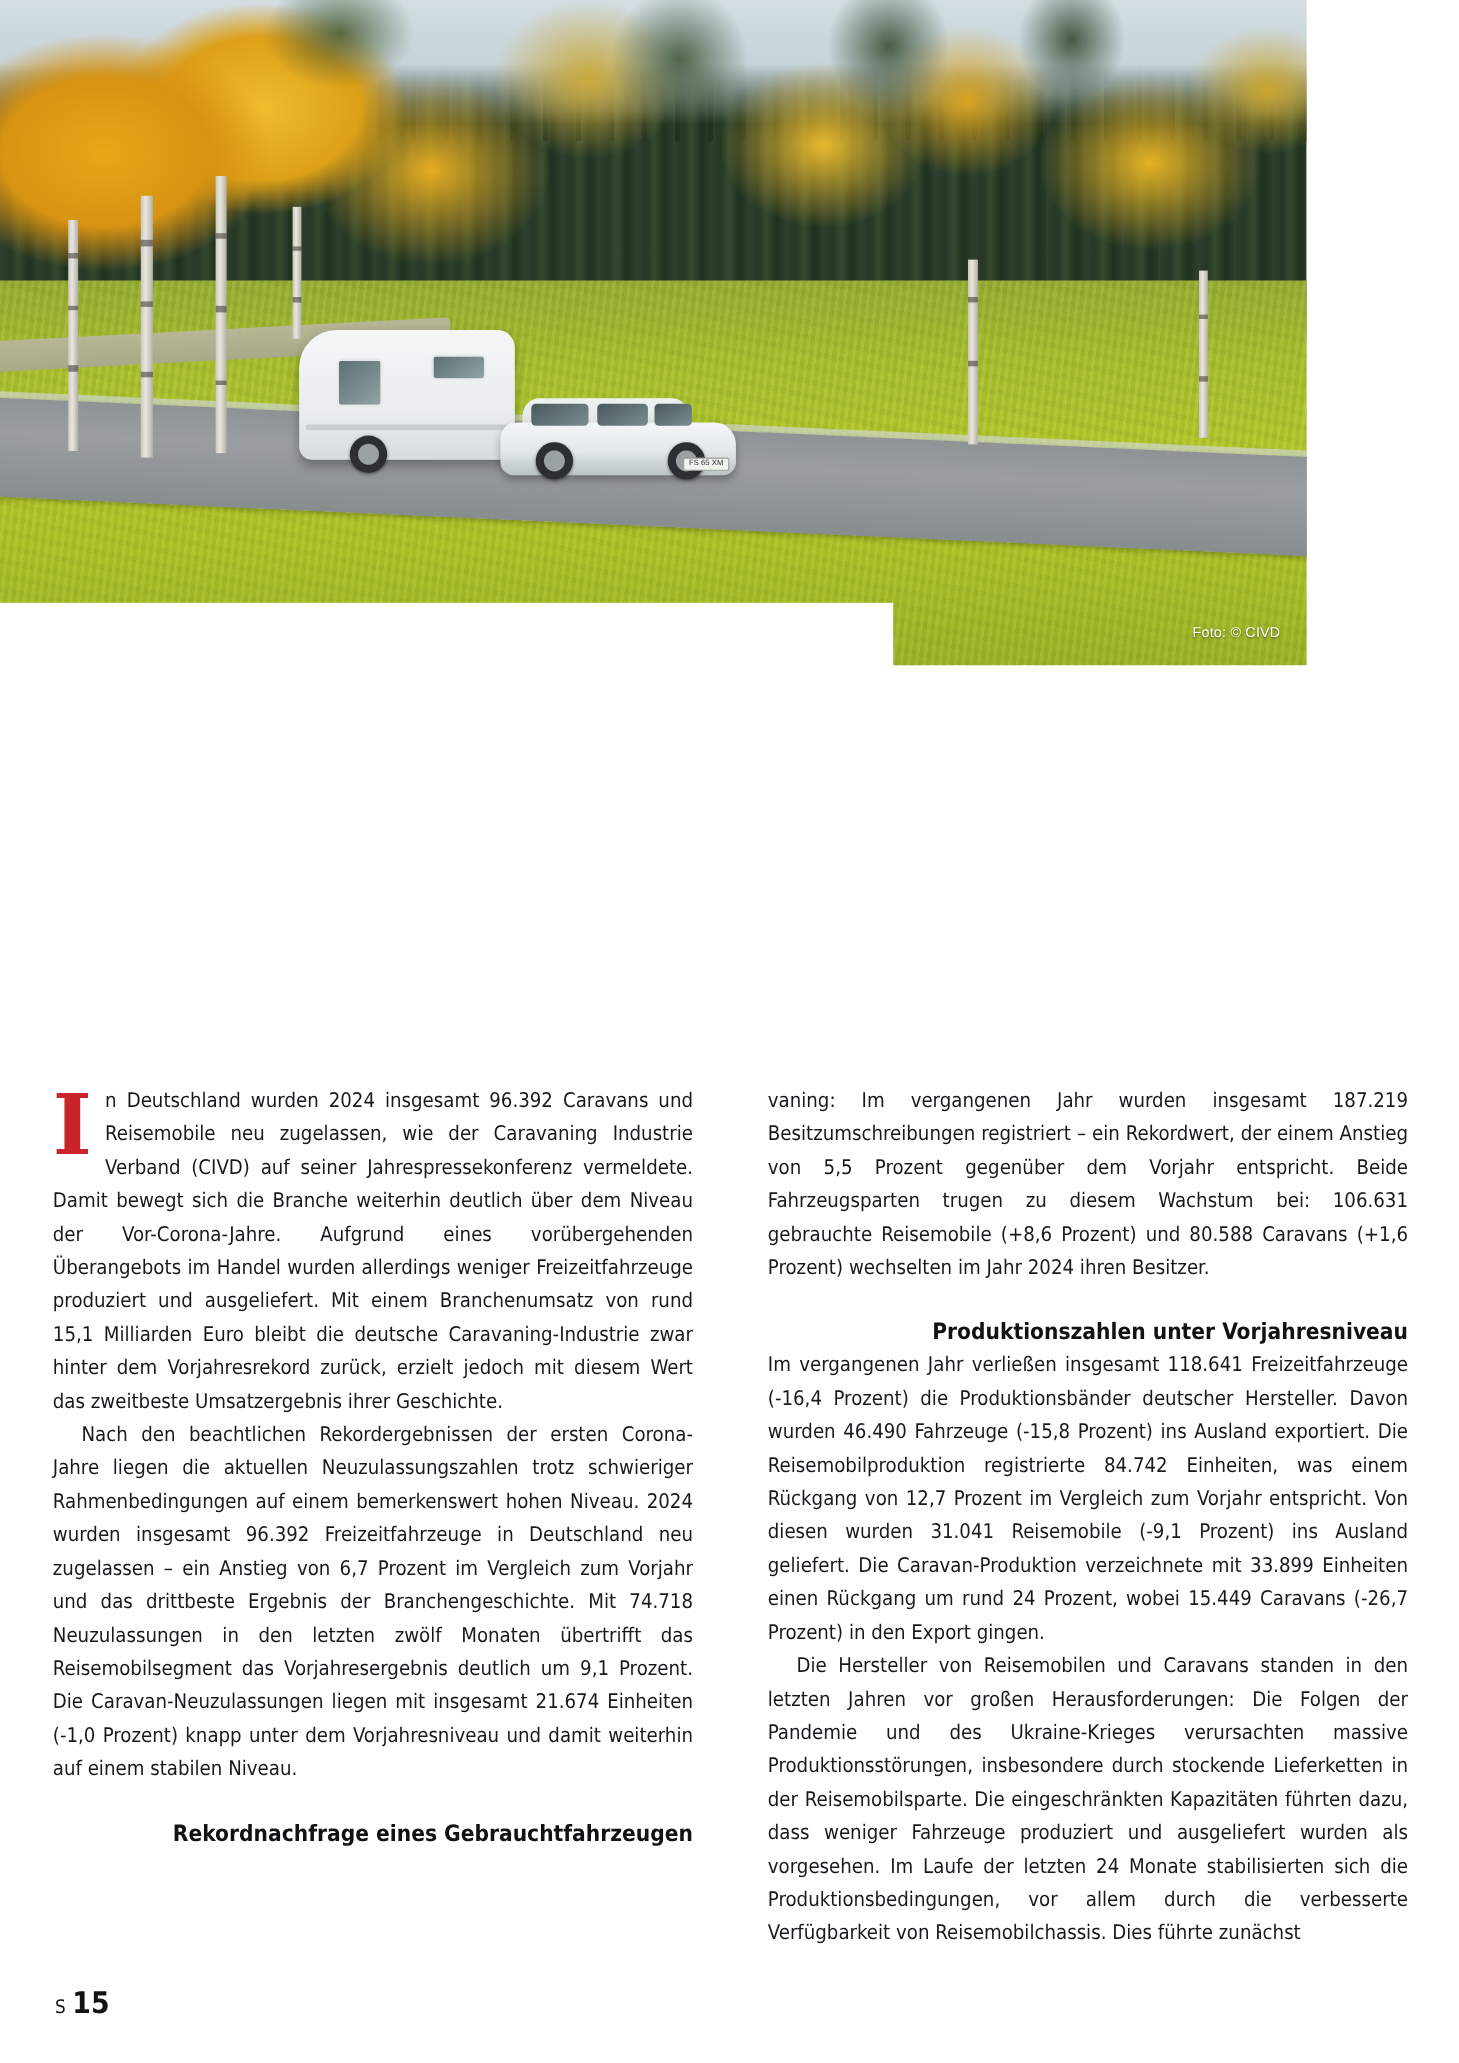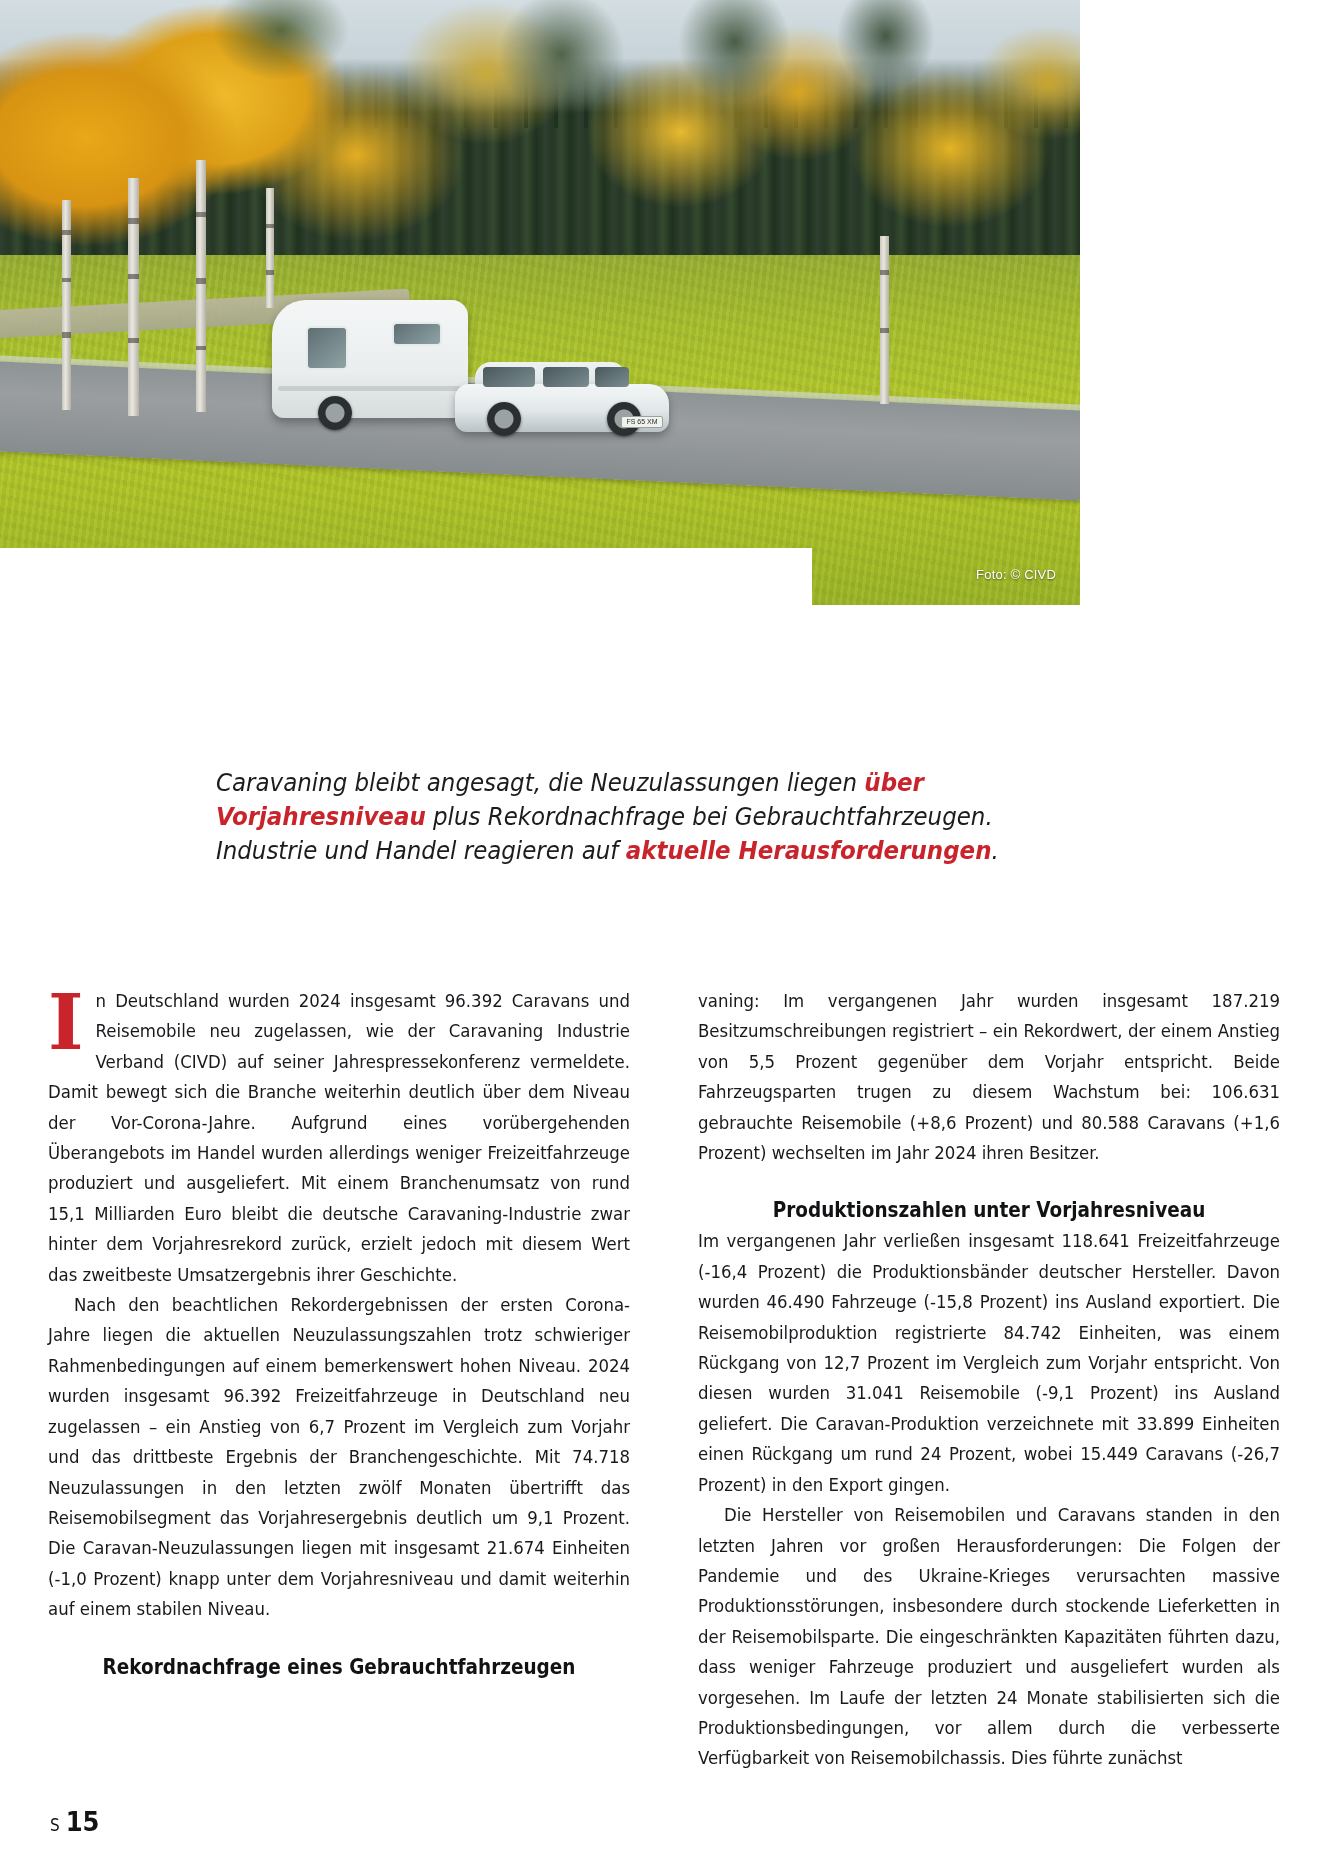--- a/index.html
+++ b/index.html
@@ -14,21 +14,21 @@
     background: #ffffff;
     overflow: hidden;
     font-family: "Liberation Sans", sans-serif;
   }
 
   
   .hero {
     position: absolute;
     left: 0;
     top: 0;
-    width: 1080px;
+    width: 1188px;
     height: 605px;
     overflow: hidden;
   }
   .hero-sky {
     position: absolute;
     left: 0; top: 0;
     width: 100%; height: 120px;
     background: linear-gradient(to bottom, #d3dde2 0%, #c6d2d8 55%, #b9c6bd 100%);
   }
   .hero-hills {
@@ -282,21 +282,21 @@
     margin: 6px 12px 0 0;
     padding: 0;
   }
   h2.subhead {
     margin: 28px 0 2px 0;
     font-family: "DejaVu Sans Condensed", "Liberation Sans", sans-serif;
     font-size: 20.5px;
     font-weight: 700;
     line-height: 28px;
     color: #101214;
-    text-align: center;
+    text-align: right;
   }
 
   
   .folio {
     position: absolute;
     left: 50px;
     bottom: 38px;
     font-family: "DejaVu Sans Condensed", "Liberation Sans", sans-serif;
     color: #111315;
     display: flex;
@@ -373,23 +373,20 @@
       <div class="wheel" style="left:152px;top:40px;"></div>
       <div class="wheel" style="left:32px;top:40px;"></div>
       <div class="plate" style="left:166px;top:54px;">FS 65 XM</div>
     </div>
 
     <div class="photo-credit">Foto: © CIVD</div>
   </div>
 
   <div class="headline-band"></div>
 
-  <p class="deck">
-    <span>Caravaning bleibt angesagt, die Neuzulassungen liegen </span><span class="hl">über Vorjahresniveau</span><span> plus Rekordnachfrage bei Gebrauchtfahrzeugen. Industrie und Handel reagieren auf </span><span class="hl">aktuelle Herausforderungen</span><span>.</span>
-  </p>
 
   <div class="columns">
 
     <div class="col">
       <p class="dropcap-para">
         <span class="dropcap">I</span><span>n Deutschland wurden 2024 insgesamt 96.392 Caravans und Reisemobile neu zugelassen, wie der Caravaning Industrie Verband (CIVD) auf seiner Jahrespressekonferenz vermeldete. Damit bewegt sich die Branche weiterhin deutlich über dem Niveau der Vor-Corona-Jahre. Aufgrund eines vorübergehenden Überangebots im Handel wurden allerdings weniger Freizeitfahrzeuge produziert und ausgeliefert. Mit einem Branchenumsatz von rund 15,1 Milliarden Euro bleibt die deutsche Caravaning-Industrie zwar hinter dem Vorjahresrekord zurück, erzielt jedoch mit diesem Wert das zweitbeste Umsatzergebnis ihrer Geschichte.</span>
       </p>
       <p class="indent">Nach den beachtlichen Rekordergebnissen der ersten Corona-Jahre liegen die aktuellen Neuzulassungszahlen trotz schwieriger Rahmenbedingungen auf einem bemerkenswert hohen Niveau. 2024 wurden insgesamt 96.392 Freizeitfahrzeuge in Deutschland neu zugelassen – ein Anstieg von 6,7 Prozent im Vergleich zum Vorjahr und das drittbeste Ergebnis der Branchengeschichte. Mit 74.718 Neuzulassungen in den letzten zwölf Monaten übertrifft das Reisemobilsegment das Vorjahresergebnis deutlich um 9,1 Prozent. Die Caravan-Neuzulassungen liegen mit insgesamt 21.674 Einheiten (-1,0 Prozent) knapp unter dem Vorjahresniveau und damit weiterhin auf einem stabilen Niveau.</p>
       <h2 class="subhead">Rekordnachfrage eines Gebrauchtfahrzeugen</h2>
     </div>

